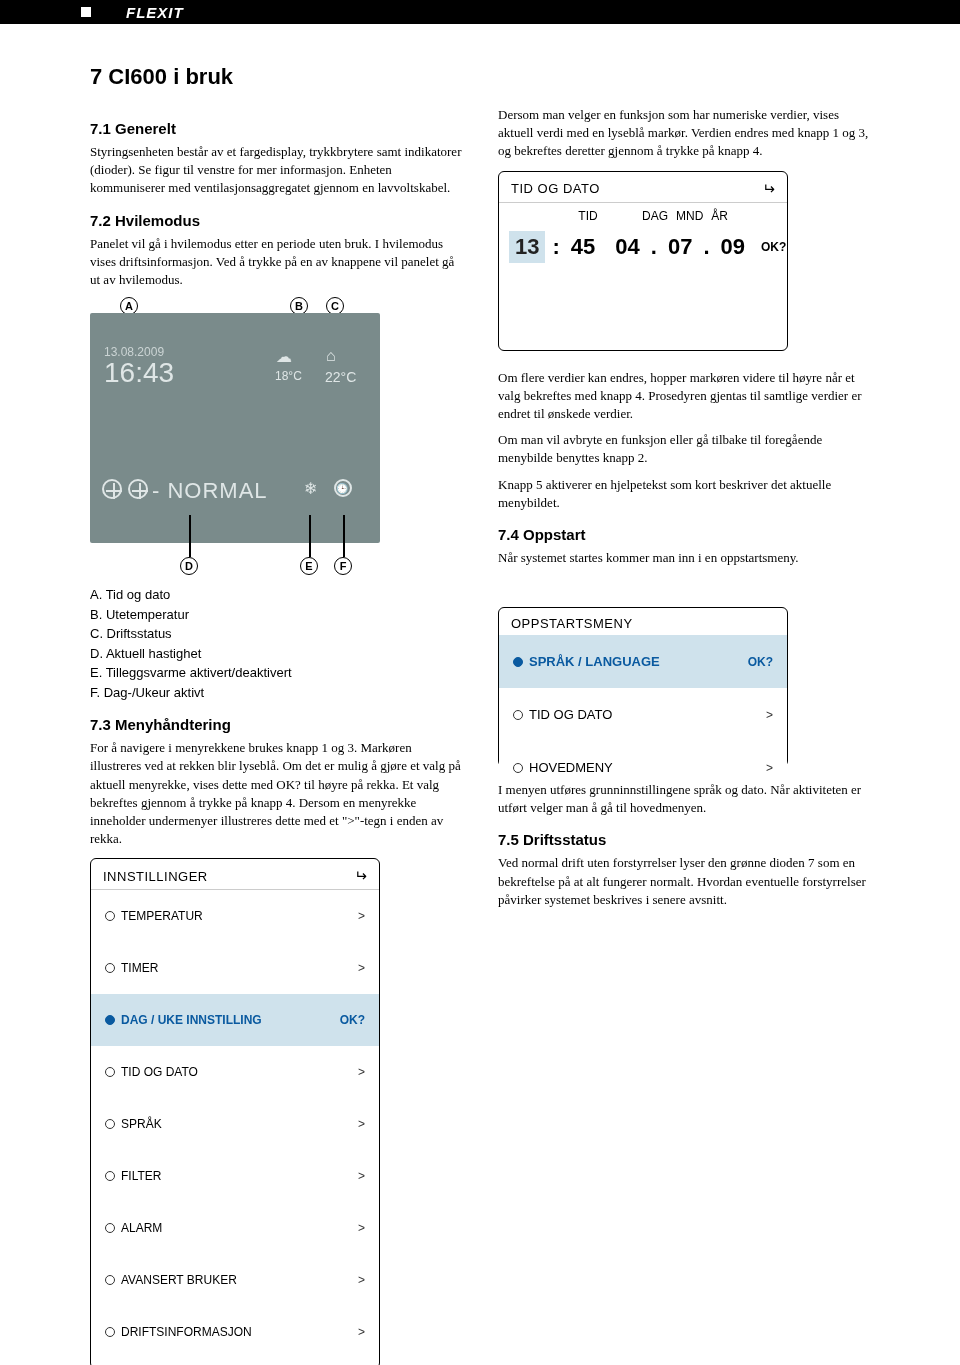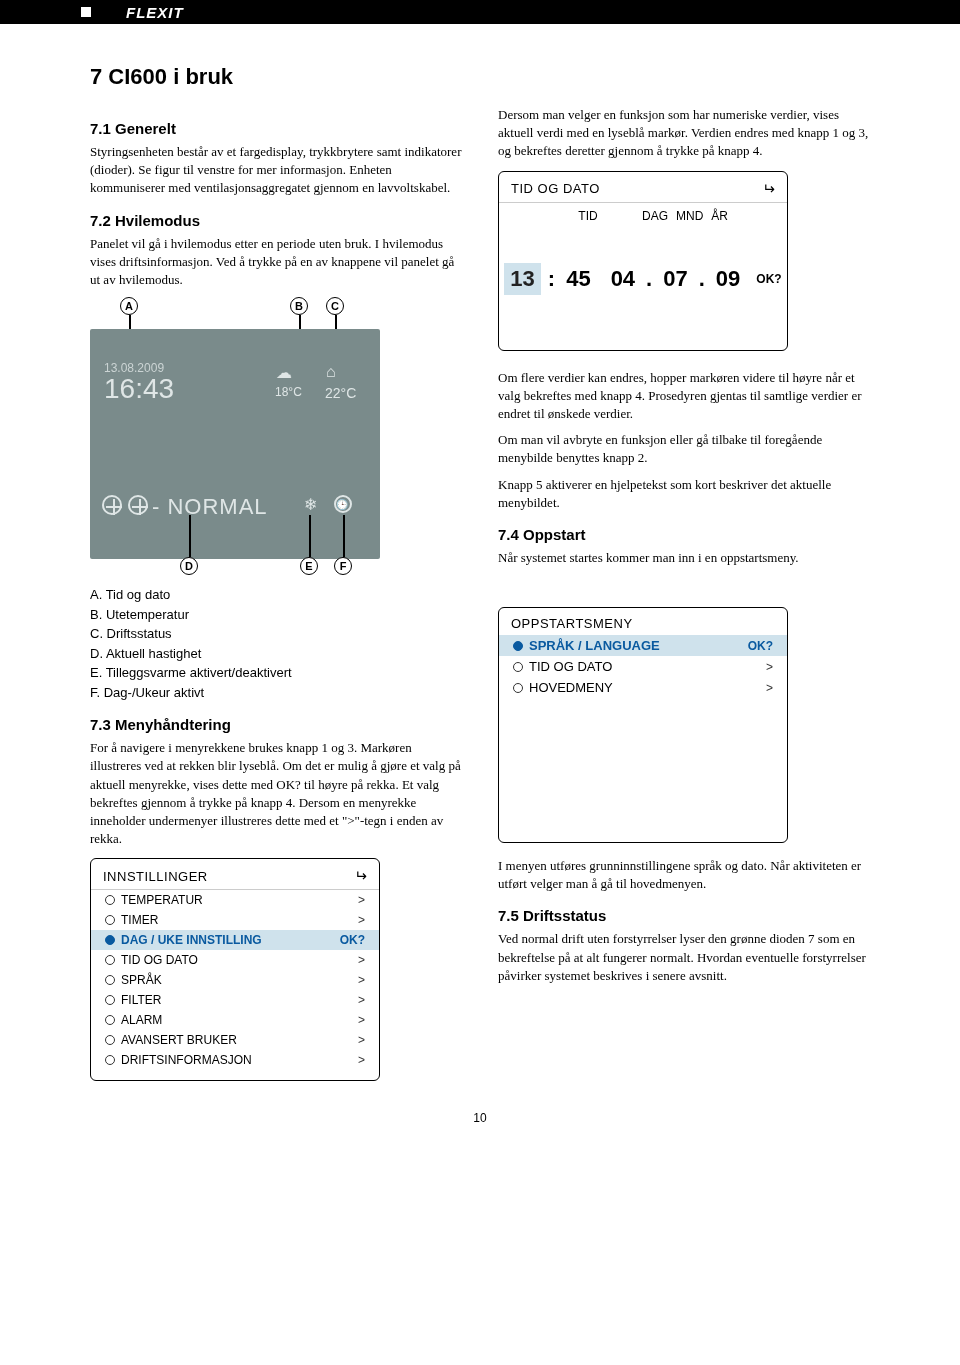--- a/index.html
+++ b/index.html
@@ -22,29 +22,29 @@
   .dsp-t2 { position:absolute; top:56px; left:235px; font-size:14px; color:#dfe6e6; }
   .dsp-mode { position:absolute; top:165px; left:62px; font-size:22px; color:#dfe6e6; letter-spacing:1px; }
   .fan-ico { position:absolute; width:20px; height:20px; border:2px solid #dfe6e6; border-radius:50%; }
   .fan-ico::before, .fan-ico::after { content:""; position:absolute; background:#dfe6e6; }
   .fan-ico::before { width:2px; height:16px; left:9px; top:2px; }
   .fan-ico::after { width:16px; height:2px; left:2px; top:9px; }
   .leglist { margin: 8px 0 8px 0; }
   .leglist div { line-height: 1.5; }
   .panel { border: 1.5px solid #000; border-radius: 6px; width: 290px; padding: 8px 0 10px 0; margin-top:10px; }
   .panel-hdr { display:flex; justify-content:space-between; align-items:center; padding: 0 12px 4px 12px; font-size:13px; letter-spacing:0.5px; border-bottom:1px solid #ccc;}
-  .panel-row { display:flex; align-items:center; justify-content:space-between; padding: 3px 14px; font-size:12px; background:#fff; }
+  .panel-row { display:flex; align-items:center; justify-content:space-between; padding: 19px 14px; font-size:12px; background:#fff; }
   .panel-row.sel { background:#cfe2ec; color:#0a5aa0; font-weight:bold; }
   .panel-row .rico { width:10px; height:10px; border:1.5px solid #333; border-radius:50%; margin-right:6px; flex:none;}
   .panel-row.sel .rico { background:#0a5aa0; border-color:#0a5aa0; }
   .panel-row .lbl { flex:1; }
   .panel-row .arr { color:#333; font-size:12px;}
   .panel-row.sel .arr { color:#0a5aa0;}
   .tidgrid { display:flex; justify-content:center; gap:24px; padding:6px 0 4px 0; font-size:12px;}
-  .tidvals { display:flex; justify-content:center; align-items:center; gap:6px; padding: 4px 10px; font-size:11px;margin-top:32px;}
+  .tidvals { display:flex; justify-content:space-between; align-items:center; gap:6px; padding: 4px 10px; font-size:11px;}
   .vbox { background:#cfe2ec; padding:3px 6px; font-size:22px; font-weight:bold; color:#222; }
   .vsep { font-size:22px; font-weight:bold; padding:0 1px; }
   .vbox-plain { padding:3px 4px; font-size:22px; font-weight:bold; }
   .okq { font-size:12px; font-weight:bold; margin-left:6px;}
   .back-ico { display:inline-block; transform: scaleX(-1); font-size:15px;}
   .pgnum { text-align:center; margin-top:30px; font-size:12px;}
   .cloud-ico, .house-ico { position:absolute; font-size:16px; color:#dfe6e6; }
   .snow-ico { position:absolute; font-size:16px; color:#dfe6e6; }
 </style>
 </head>
@@ -68,21 +68,21 @@
       <p>Panelet vil gå i hvilemodus etter en periode uten bruk. I hvilemodus vises driftsinformasjon. Ved å trykke på en av knappene vil panelet gå ut av hvilemodus.</p>
 
       <div style="position:relative; width:290px; height:280px; margin-top:4px;">
         <div class="callout" style="top:0; left:30px;">A</div>
         <div class="lead" style="top:18px; left:39px; width:1.5px; height:14px;"></div>
         <div class="callout" style="top:0; left:200px;">B</div>
         <div class="lead" style="top:18px; left:209px; width:1.5px; height:14px;"></div>
         <div class="callout" style="top:0; left:236px;">C</div>
         <div class="lead" style="top:18px; left:245px; width:1.5px; height:14px;"></div>
 
-        <div class="display" style="top:32px;text-align:center;">
+        <div class="display" style="top:16px;text-align:center;">
           <div class="dsp-date">13.08.2009</div>
           <div class="dsp-time">16:43</div>
           <span class="cloud-ico" style="top:34px; left:186px;">☁</span>
           <span class="house-ico" style="top:34px; left:236px;">⌂</span>
           <div class="dsp-t1">18°C</div>
           <div class="dsp-t2">22°C</div>
           <div class="fan-ico" style="top:166px; left:12px;"></div>
           <div class="fan-ico" style="top:166px; left:38px;"></div>
           <div class="dsp-mode">- NORMAL</div>
           <span class="snow-ico" style="top:166px; left:214px;">❄</span>
@@ -194,21 +194,21 @@
         </div>
       </div>
 
       <p style="margin-top:18px;">Om flere verdier kan endres, hopper markøren videre til høyre når et valg bekreftes med knapp 4. Prosedyren gjentas til samtlige verdier er endret til ønskede verdier.</p>
       <p>Om man vil avbryte en funksjon eller gå tilbake til foregående menybilde benyttes knapp 2.</p>
       <p>Knapp 5 aktiverer en hjelpetekst som kort beskriver det aktuelle menybildet.</p>
 
       <h2 class="sub">7.4   Oppstart</h2>
       <p>Når systemet startes kommer man inn i en oppstartsmeny.</p>
 
-      <div class="panel" style="height:236px;margin-top:40px;">
+      <div class="panel" style="height:160px;margin-top:40px;">
         <div class="panel-hdr" style="border-bottom:none;">
           <span>OPPSTARTSMENY</span>
           <span></span>
         </div>
         <div id="opp-rows" style="font-size:14px;">
             <div class="panel-row sel" style="font-size: 13px;">
               <span class="rico"></span>
               <span class="lbl">SPRÅK / LANGUAGE</span>
               <span class="arr">OK?</span>
             </div>

